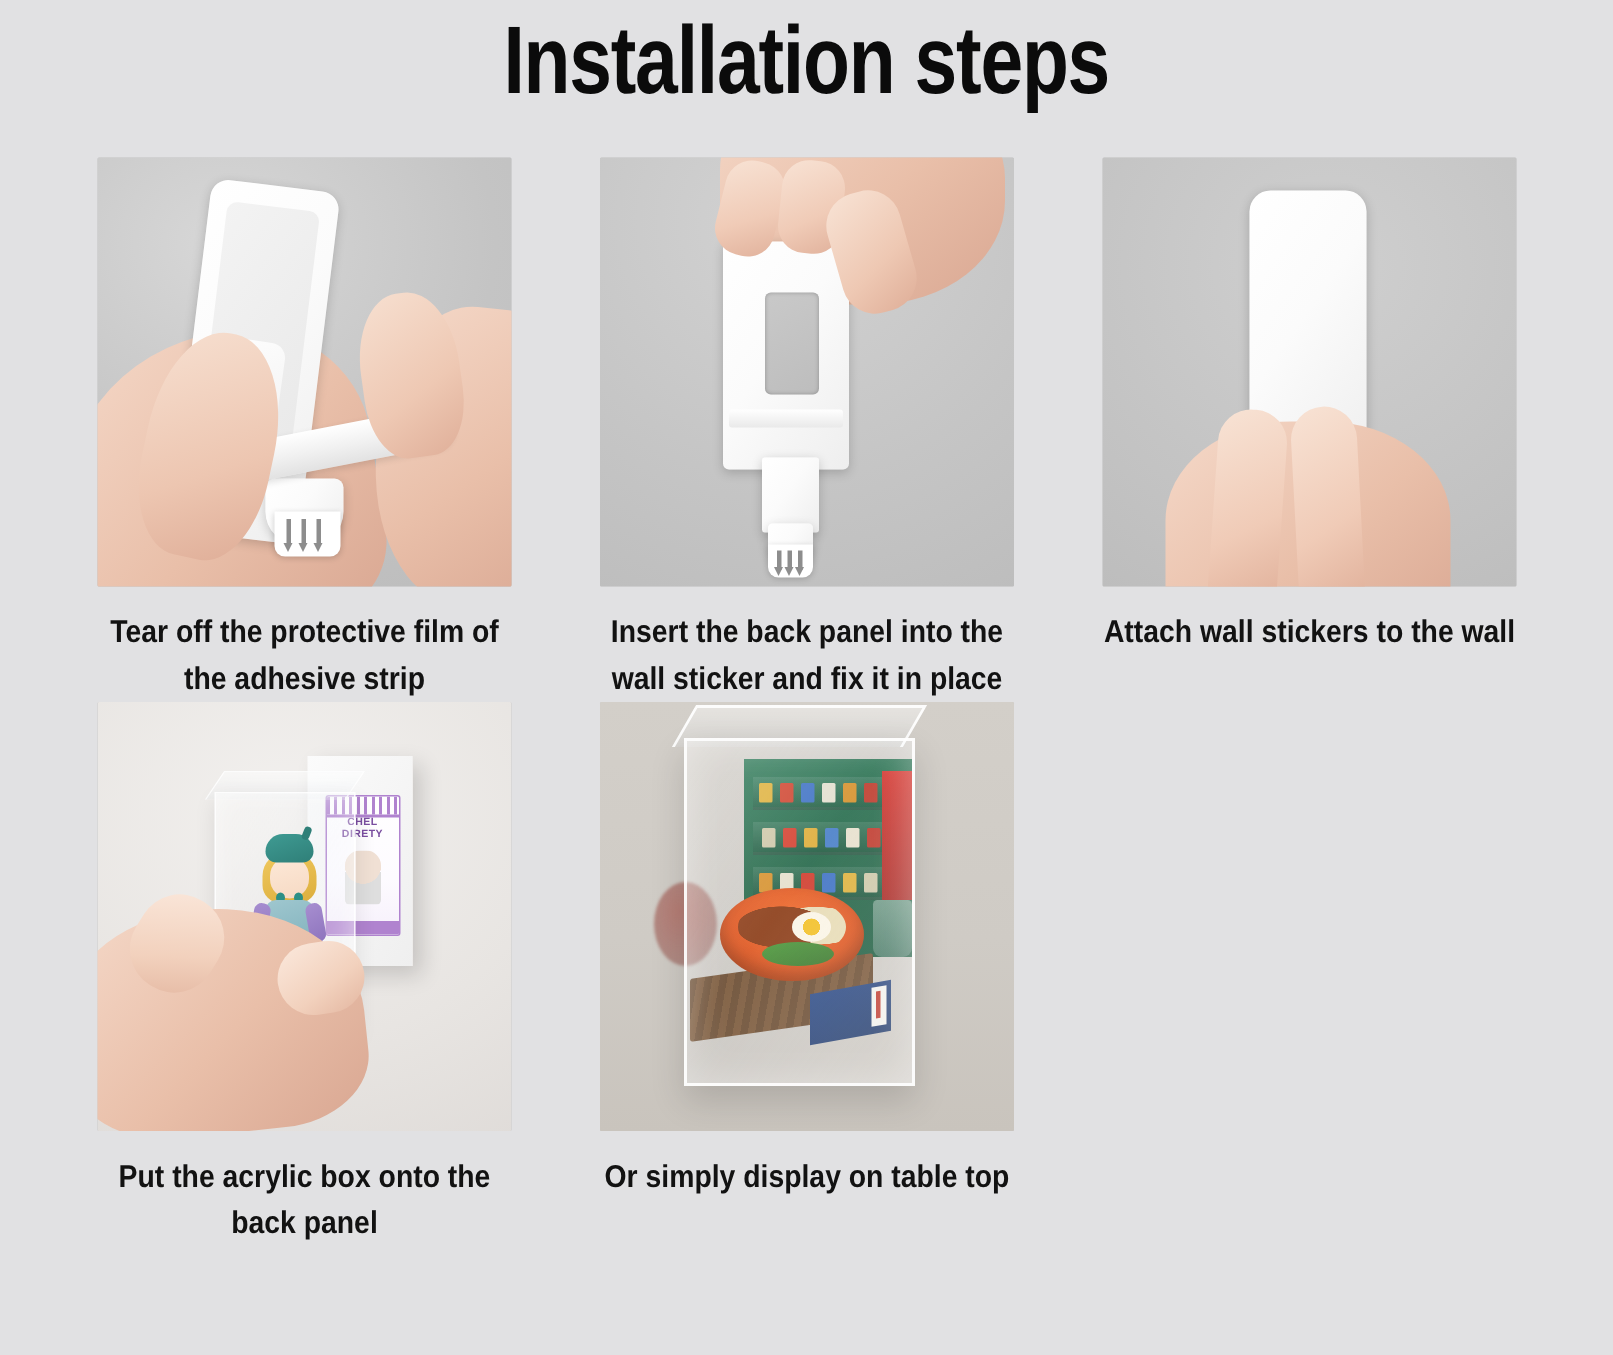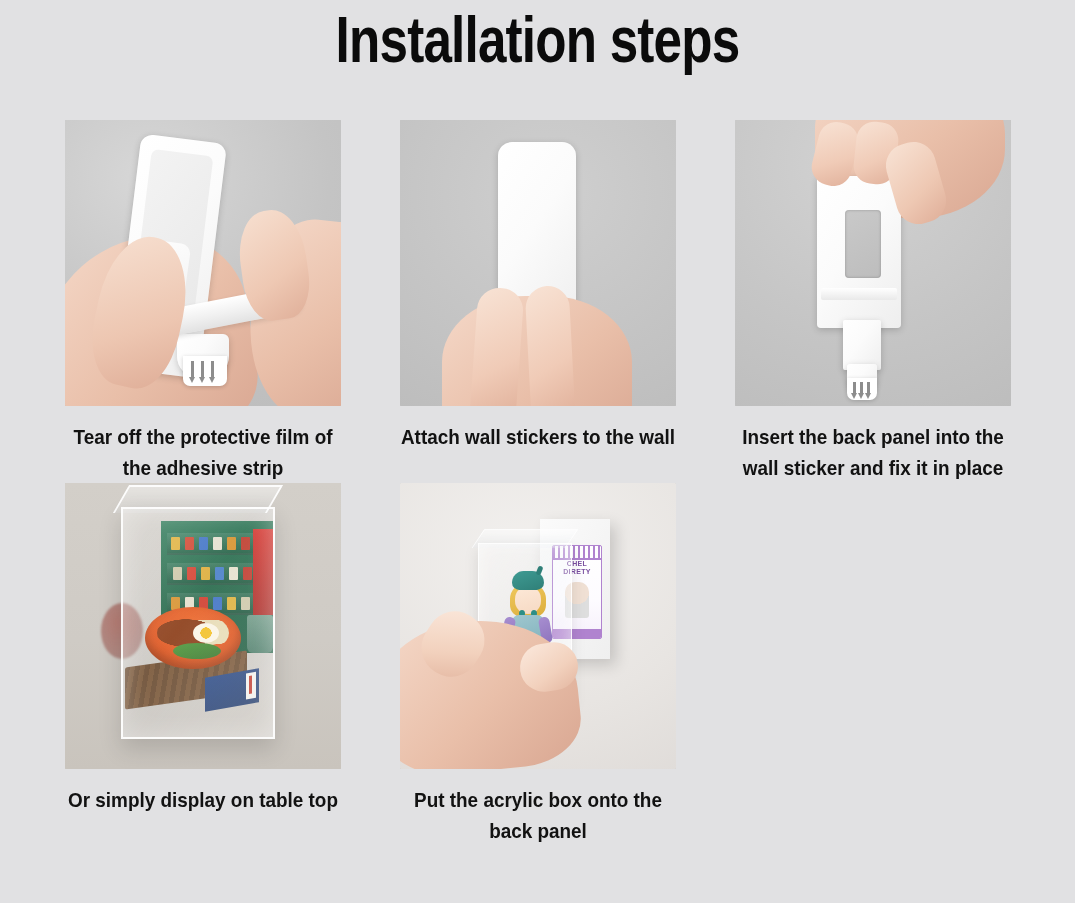--- a/index.html
+++ b/index.html
@@ -28,21 +28,21 @@
     line-height: 1.0;
     letter-spacing: -1px;
     color: #0b0b0b;
     transform: scaleX(0.80);
     transform-origin: 50% 0;
   }
 
   
   .steps-grid {
     position: absolute;
-    top: 120px;
+    top: 105px;
     left: 42px;
     width: 992px;
     display: grid;
     grid-template-columns: repeat(3, 1fr);
     grid-column-gap: 14px;
     grid-row-gap: 0px;
   }
   .step-cell {
     display: flex;
     flex-direction: column;
@@ -505,37 +505,20 @@
         <div class="skin-soft p1-thumb-l"></div>
         <div class="skin-soft p1-finger-r"></div>
         <div class="tab-arrows" style="left:118px; top:236px; width:44px; height:30px;">
           <i style="left:8px"></i>
             <i style="left:18px"></i>
             <i style="left:28px"></i>
         </div>
       </div>
     </div>
     <div class="caption">Tear off the protective film of the adhesive strip</div>
-  </div>
-
-  <div class="step-cell step-row1">
-    <div class="photo">
-      <div class="scene bg-wall-b">
-        <div class="plastic p2-sticker"></div>
-        <div class="tab-arrows p2-tab">
-          <i style="left:8px"></i>
-            <i style="left:17px"></i>
-            <i style="left:26px"></i>
-        </div>
-        <div class="skin p2-hand"></div>
-        <div class="skin-soft p2-finger-a"></div>
-        <div class="skin-soft p2-finger-b"></div>
-      </div>
-    </div>
-    <div class="caption">Attach wall stickers to the wall</div>
   </div>
 
   <div class="step-cell step-row1">
     <div class="photo">
       <div class="scene bg-wall-c">
         <div class="skin p3-hand"></div>
         <div class="plastic p3-panel"></div>
         <div class="p3-window"></div>
         <div class="plastic-flat p3-ledge"></div>
         <div class="plastic p3-stem"></div>
@@ -546,20 +529,76 @@
             <i style="left:20px"></i>
         </div>
         <div class="skin-soft p3-finger-a"></div>
         <div class="skin-soft p3-finger-b"></div>
         <div class="skin-soft p3-thumb"></div>
       </div>
     </div>
     <div class="caption">Insert the back panel into the wall sticker and fix it in place</div>
   </div>
 
+  <div class="step-cell step-row1">
+    <div class="photo">
+      <div class="scene bg-wall-b">
+        <div class="plastic p2-sticker"></div>
+        <div class="tab-arrows p2-tab">
+          <i style="left:8px"></i>
+            <i style="left:17px"></i>
+            <i style="left:26px"></i>
+        </div>
+        <div class="skin p2-hand"></div>
+        <div class="skin-soft p2-finger-a"></div>
+        <div class="skin-soft p2-finger-b"></div>
+      </div>
+    </div>
+    <div class="caption">Attach wall stickers to the wall</div>
+  </div>
+
+
+  <div class="step-cell step-row2">
+    <div class="photo">
+      <div class="scene bg-wall-white">
+        <div class="p5-backpanel plastic"></div>
+        <div class="p5-card">
+          <div class="p5-card-top"></div>
+          <div class="p5-card-title">CHEL</div>
+          <div class="p5-card-title" style="top:22px">DIRETY</div>
+          <div class="p5-card-fig"></div>
+          <div class="p5-card-bot"></div>
+        </div>
+        <div class="p5-box-top"></div>
+        <div class="p5-box"></div>
+        <div class="p5-doll">
+          <div class="p5-hair"></div>
+          <div class="p5-face">
+            <div class="p5-eye" style="left:4px"></div>
+            <div class="p5-eye" style="left:16px"></div>
+          </div>
+          <div class="p5-hat"></div>
+          <div class="p5-body"></div>
+          <div class="p5-arm-l"></div>
+          <div class="p5-arm-r"></div>
+          <div class="p5-skirt"></div>
+          <div class="p5-leg-l" style="left:12px">
+            <div class="p5-shoe"></div>
+          </div>
+          <div class="p5-leg-r" style="left:26px">
+            <div class="p5-shoe"></div>
+          </div>
+        </div>
+        <div class="skin p5-hand"></div>
+        <div class="skin-soft p5-thumb"></div>
+        <div class="skin-soft p5-fingertip"></div>
+      </div>
+    </div>
+    <div class="caption">Put the acrylic box onto the back panel</div>
+  </div>
 
   <div class="step-cell step-row2">
     <div class="photo">
       <div class="scene bg-table">
         <div class="p6-diorama">
           <div class="p6-shelfrow" style="top:12px">
             <div class="p6-item" style="left:4px;background:#e0b23c"></div>
             <div class="p6-item" style="left:18px;background:#d1452f"></div>
             <div class="p6-item" style="left:32px;background:#3f72c4"></div>
             <div class="p6-item" style="left:46px;background:#e6e0cf"></div>
@@ -596,52 +635,13 @@
         <div class="p6-noodle"></div>
         <div class="p6-greens"></div>
         <div class="p6-egg"></div>
         <div class="p6-box-top"></div>
         <div class="p6-box"></div>
       </div>
     </div>
     <div class="caption">Or simply display on table top</div>
   </div>
 
-  <div class="step-cell step-row2">
-    <div class="photo">
-      <div class="scene bg-wall-white">
-        <div class="p5-backpanel plastic"></div>
-        <div class="p5-card">
-          <div class="p5-card-top"></div>
-          <div class="p5-card-title">CHEL</div>
-          <div class="p5-card-title" style="top:22px">DIRETY</div>
-          <div class="p5-card-fig"></div>
-          <div class="p5-card-bot"></div>
-        </div>
-        <div class="p5-box-top"></div>
-        <div class="p5-box"></div>
-        <div class="p5-doll">
-          <div class="p5-hair"></div>
-          <div class="p5-face">
-            <div class="p5-eye" style="left:4px"></div>
-            <div class="p5-eye" style="left:16px"></div>
-          </div>
-          <div class="p5-hat"></div>
-          <div class="p5-body"></div>
-          <div class="p5-arm-l"></div>
-          <div class="p5-arm-r"></div>
-          <div class="p5-skirt"></div>
-          <div class="p5-leg-l" style="left:12px">
-            <div class="p5-shoe"></div>
-          </div>
-          <div class="p5-leg-r" style="left:26px">
-            <div class="p5-shoe"></div>
-          </div>
-        </div>
-        <div class="skin p5-hand"></div>
-        <div class="skin-soft p5-thumb"></div>
-        <div class="skin-soft p5-fingertip"></div>
-      </div>
-    </div>
-    <div class="caption">Put the acrylic box onto the back panel</div>
-  </div>
-
 </div>
 
 </body></html>

